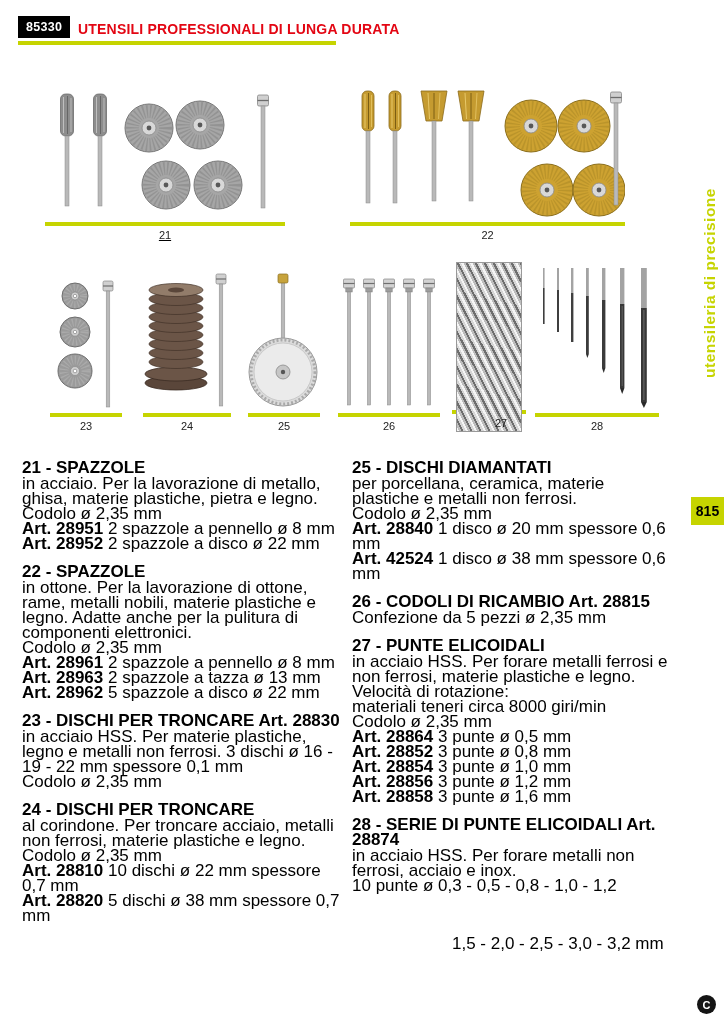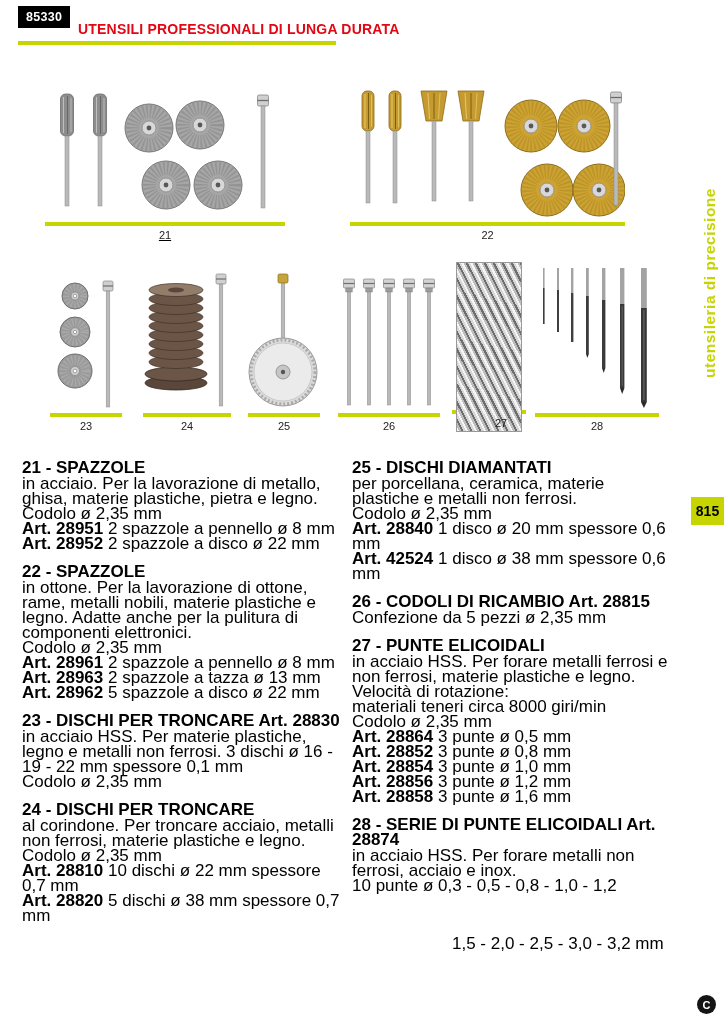--- a/index.html
+++ b/index.html
@@ -1,20 +1,20 @@
 <!DOCTYPE html>
 <html style="--accent: #c6d400; --red: #e30613;"><head>
 <meta charset="utf-8">
 <style>
   * { margin:0; padding:0; box-sizing:border-box; }
   html,body { background:#ffffff; font-family:"Liberation Sans", sans-serif; }
   .page { position:relative; width:724px; height:1024px; background:#fff; overflow:hidden; }
 
   
-  .code-box { position:absolute; left:18px; top:6px; background:#000; color:#fff;
+  .code-box { position:absolute; left:18px; top:16px; background:#000; color:#fff;
               font-weight:bold; font-size:12.5px; padding:4px 8px; letter-spacing:.3px; }
   .page-title { position:absolute; left:78px; top:21px; color:var(--red,#e30613);
                 font-weight:bold; font-size:14px; letter-spacing:.2px; white-space:nowrap; }
   .header-line { position:absolute; left:18px; top:41px; width:318px; height:4px;
                  background:var(--accent,#c6d400); }
 
   
   .side-text { position:absolute; right:5px; top:148px; height:230px;
                writing-mode:vertical-rl; transform:rotate(180deg);
                color:var(--accent,#c6d400); font-weight:bold; font-size:15.5px; letter-spacing:.5px; }

